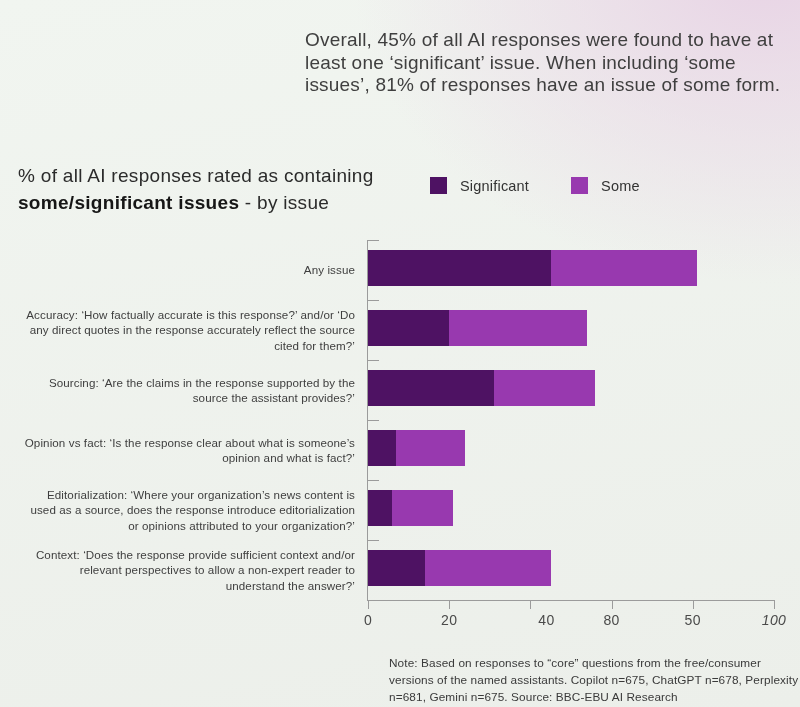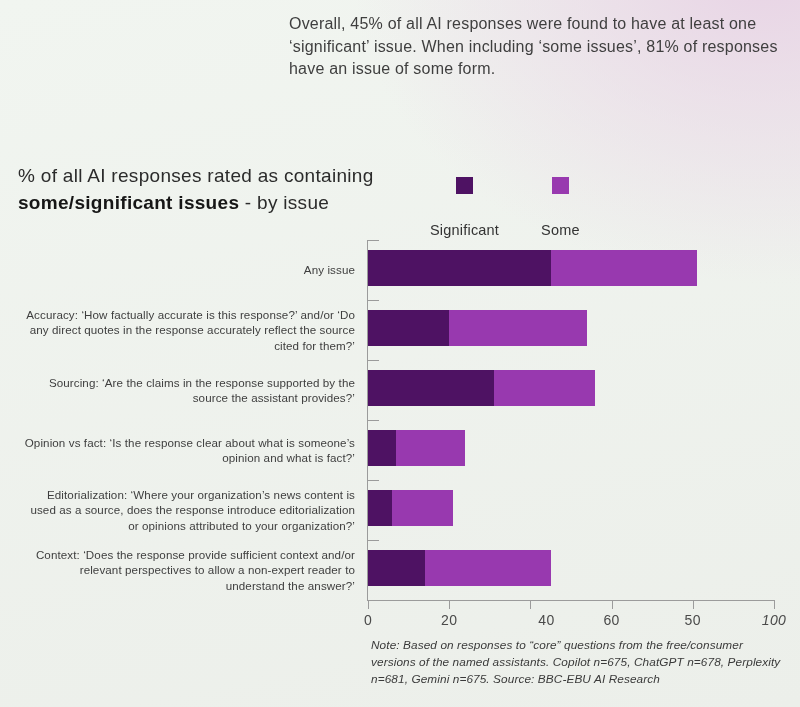--- a/index.html
+++ b/index.html
@@ -9,37 +9,37 @@
     overflow: hidden;
     font-family: "Liberation Sans", sans-serif;
     background-color: #eff3ee;
     background-image:
       radial-gradient(ellipse 80% 68% at 96% -4%, rgba(232,211,229,0.98) 0%, rgba(232,211,229,0) 65%),
       linear-gradient(168deg, #f1f5f0 0%, #ecefea 100%);
   }
 
   .intro {
     position: absolute; left: 289px; top: 13px; width: 496px;
-    margin: 0;
-    font-size: 16px; line-height: 22.5px;
+    margin: 16px;
+    font-size: 19px; line-height: 22.5px;
     color: #3f3f3f; letter-spacing: 0.2px;
   }
 
   .chart-title {
     position: absolute; left: 18px; top: 162px; width: 380px;
     font-size: 19px; line-height: 27px;
     color: #2b2b2b; letter-spacing: 0.3px;
   }
   .chart-title strong { color: #161616; }
 
   .legend {
     position: absolute; left: 430px; top: 177px;
     display: flex; align-items: center; gap: 42px;
   }
-  .legend-item { display: flex; align-items: center; gap: 28px; flex-direction: column; }
+  .legend-item { display: flex; align-items: flex-end; gap: 13px; }
   .legend-swatch { width: 17px; height: 17px; flex: 0 0 auto; }
   .legend-label { font-size: 14.5px; color: #333; letter-spacing: 0.2px; }
 
   .cat-labels {
     position: absolute; left: 20px; top: 240px; width: 335px; height: 360px;
   }
   .cat-label {
     position: absolute; right: 0; width: 100%; height: 56px;
     display: flex; align-items: center; justify-content: flex-end;
     text-align: right;
@@ -64,22 +64,21 @@
   }
   .xtick-label {
     position: absolute; top: calc(100% + 12px);
     transform: translateX(-50%);
     font-size: 14px; color: #4a4a4a; letter-spacing: 0.4px;
     white-space: nowrap;
   }
 
   .note {
     position: absolute; left: 371px; top: 637px; width: 412px;
-    margin: 0;
-    font-style: italic;
+    margin: 18px;
     font-size: 11.8px; line-height: 17px;
     color: #3a3a3a; letter-spacing: 0.1px;
   }
 </style>
 </head>
 <body>
 
 <div>
 
   <p class="intro">Overall, 45% of all AI responses were found to have at least one ‘significant’ issue. When including ‘some issues’, 81% of responses have an issue of some form.</p>
@@ -140,21 +139,21 @@
         <div class="seg" style="width: 31%; background: rgb(152, 57, 175);"></div>
       </div>
       <div class="ytick" style="top: 300px;"></div>
       <div class="xtick" style="left: 0%;"></div>
       <div class="xtick-label" style="left: 0%;">0</div>
       <div class="xtick" style="left: 20%;"></div>
       <div class="xtick-label" style="left: 20%;">20</div>
       <div class="xtick" style="left: 40%;"></div>
       <div class="xtick-label" style="left: 40%; margin-left: 16px;">40</div>
       <div class="xtick" style="left: 60%;"></div>
-      <div class="xtick-label" style="left: 60%;">60</div>
+      <div class="xtick-label" style="left: 60%;">80</div>
       <div class="xtick" style="left: 80%;"></div>
       <div class="xtick-label" style="left: 80%;">50</div>
       <div class="xtick" style="left: 100%;"></div>
       <div class="xtick-label" style="left: 100%; font-style: italic;">100</div>
     </div>
 
   <p class="note">Note: Based on responses to “core” questions from the free/consumer versions of the named assistants. Copilot n=675, ChatGPT n=678, Perplexity n=681, Gemini n=675. Source: BBC-EBU AI Research</p>
 
 </div>
 

